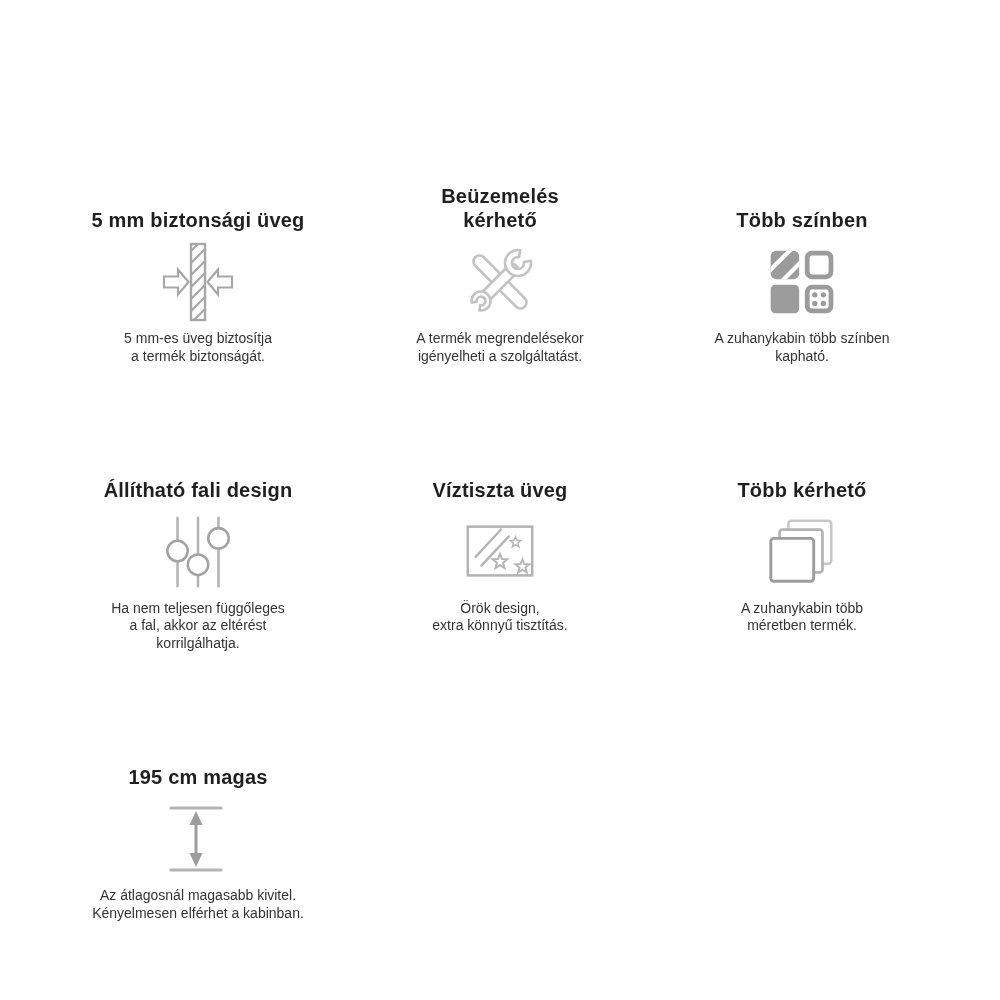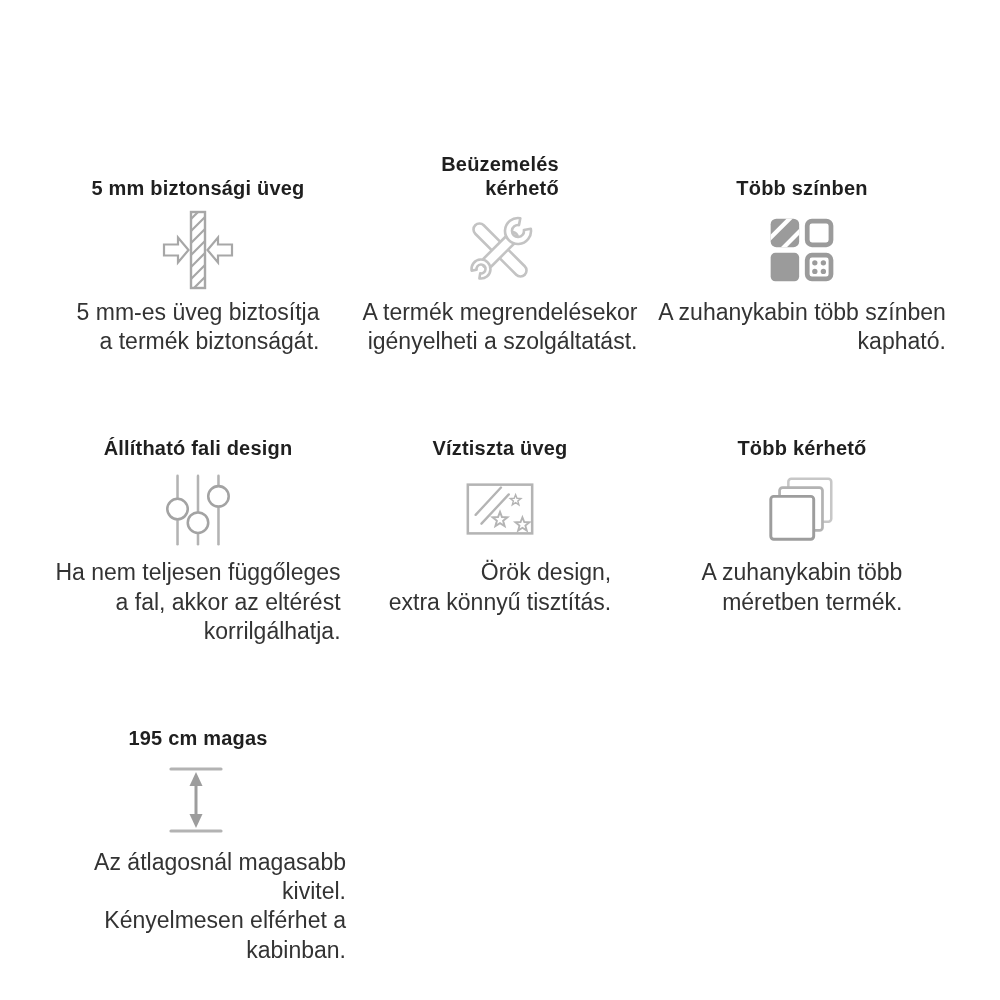--- a/index.html
+++ b/index.html
@@ -16,21 +16,22 @@
     padding-top: 148px;
     display: grid;
     grid-template-columns: repeat(3, 1fr);
     row-gap: 52px;
     column-gap: 6px;
   }
   .feature {
     display: flex;
     flex-direction: column;
     align-items: center;
-    text-align: right;
+    text-align: center;
+    margin-top: 32px;
   }
   .feature-title {
     margin: 0;
     min-height: 52px;
     display: flex;
     align-items: flex-end;
     justify-content: center;
     font-size: 20px;
     line-height: 1.2;
     font-weight: 700;
@@ -40,21 +41,21 @@
   }
   .icon-box {
     height: 88px;
     margin-top: 6px;
     display: flex;
     align-items: center;
     justify-content: center;
   }
   .feature-desc {
     margin: 4px 0 0 0;
-    font-size: 23px;
+    font-size: 14px;
     line-height: 1.27;
     color: #333333;
     white-space: pre-line;
   }
 </style>
 </head>
 <body>
 
 <div class="features-grid">
 

